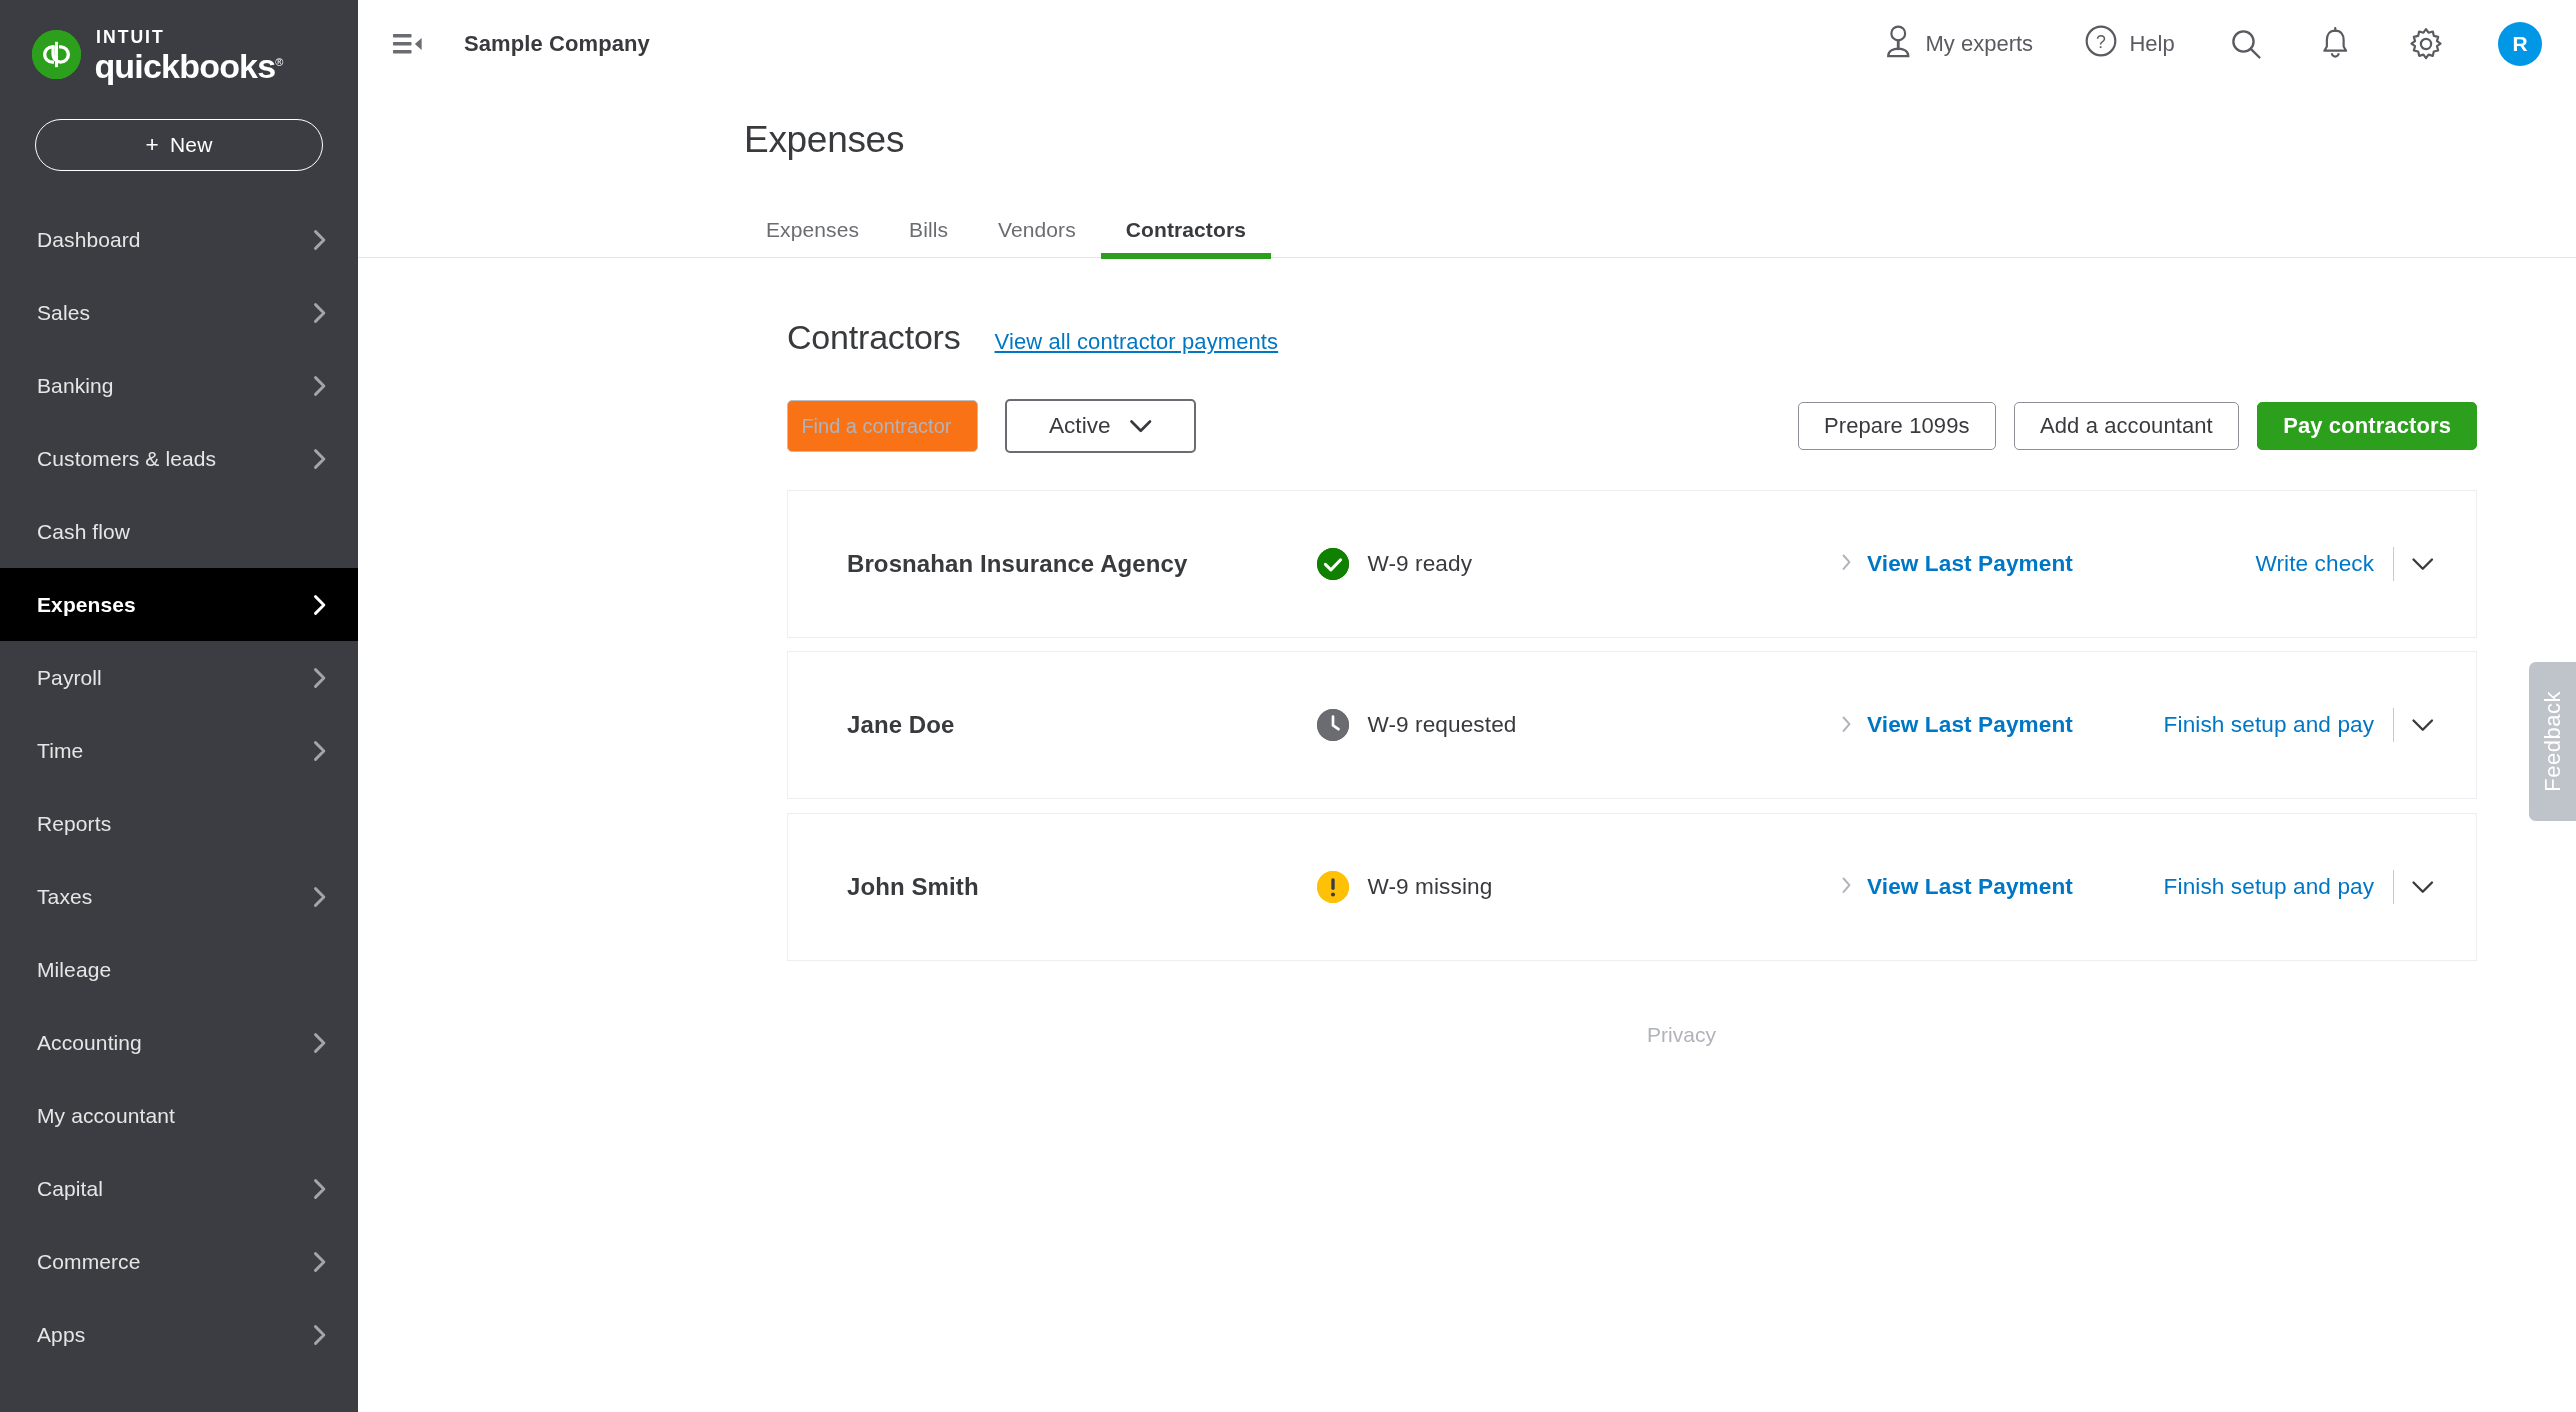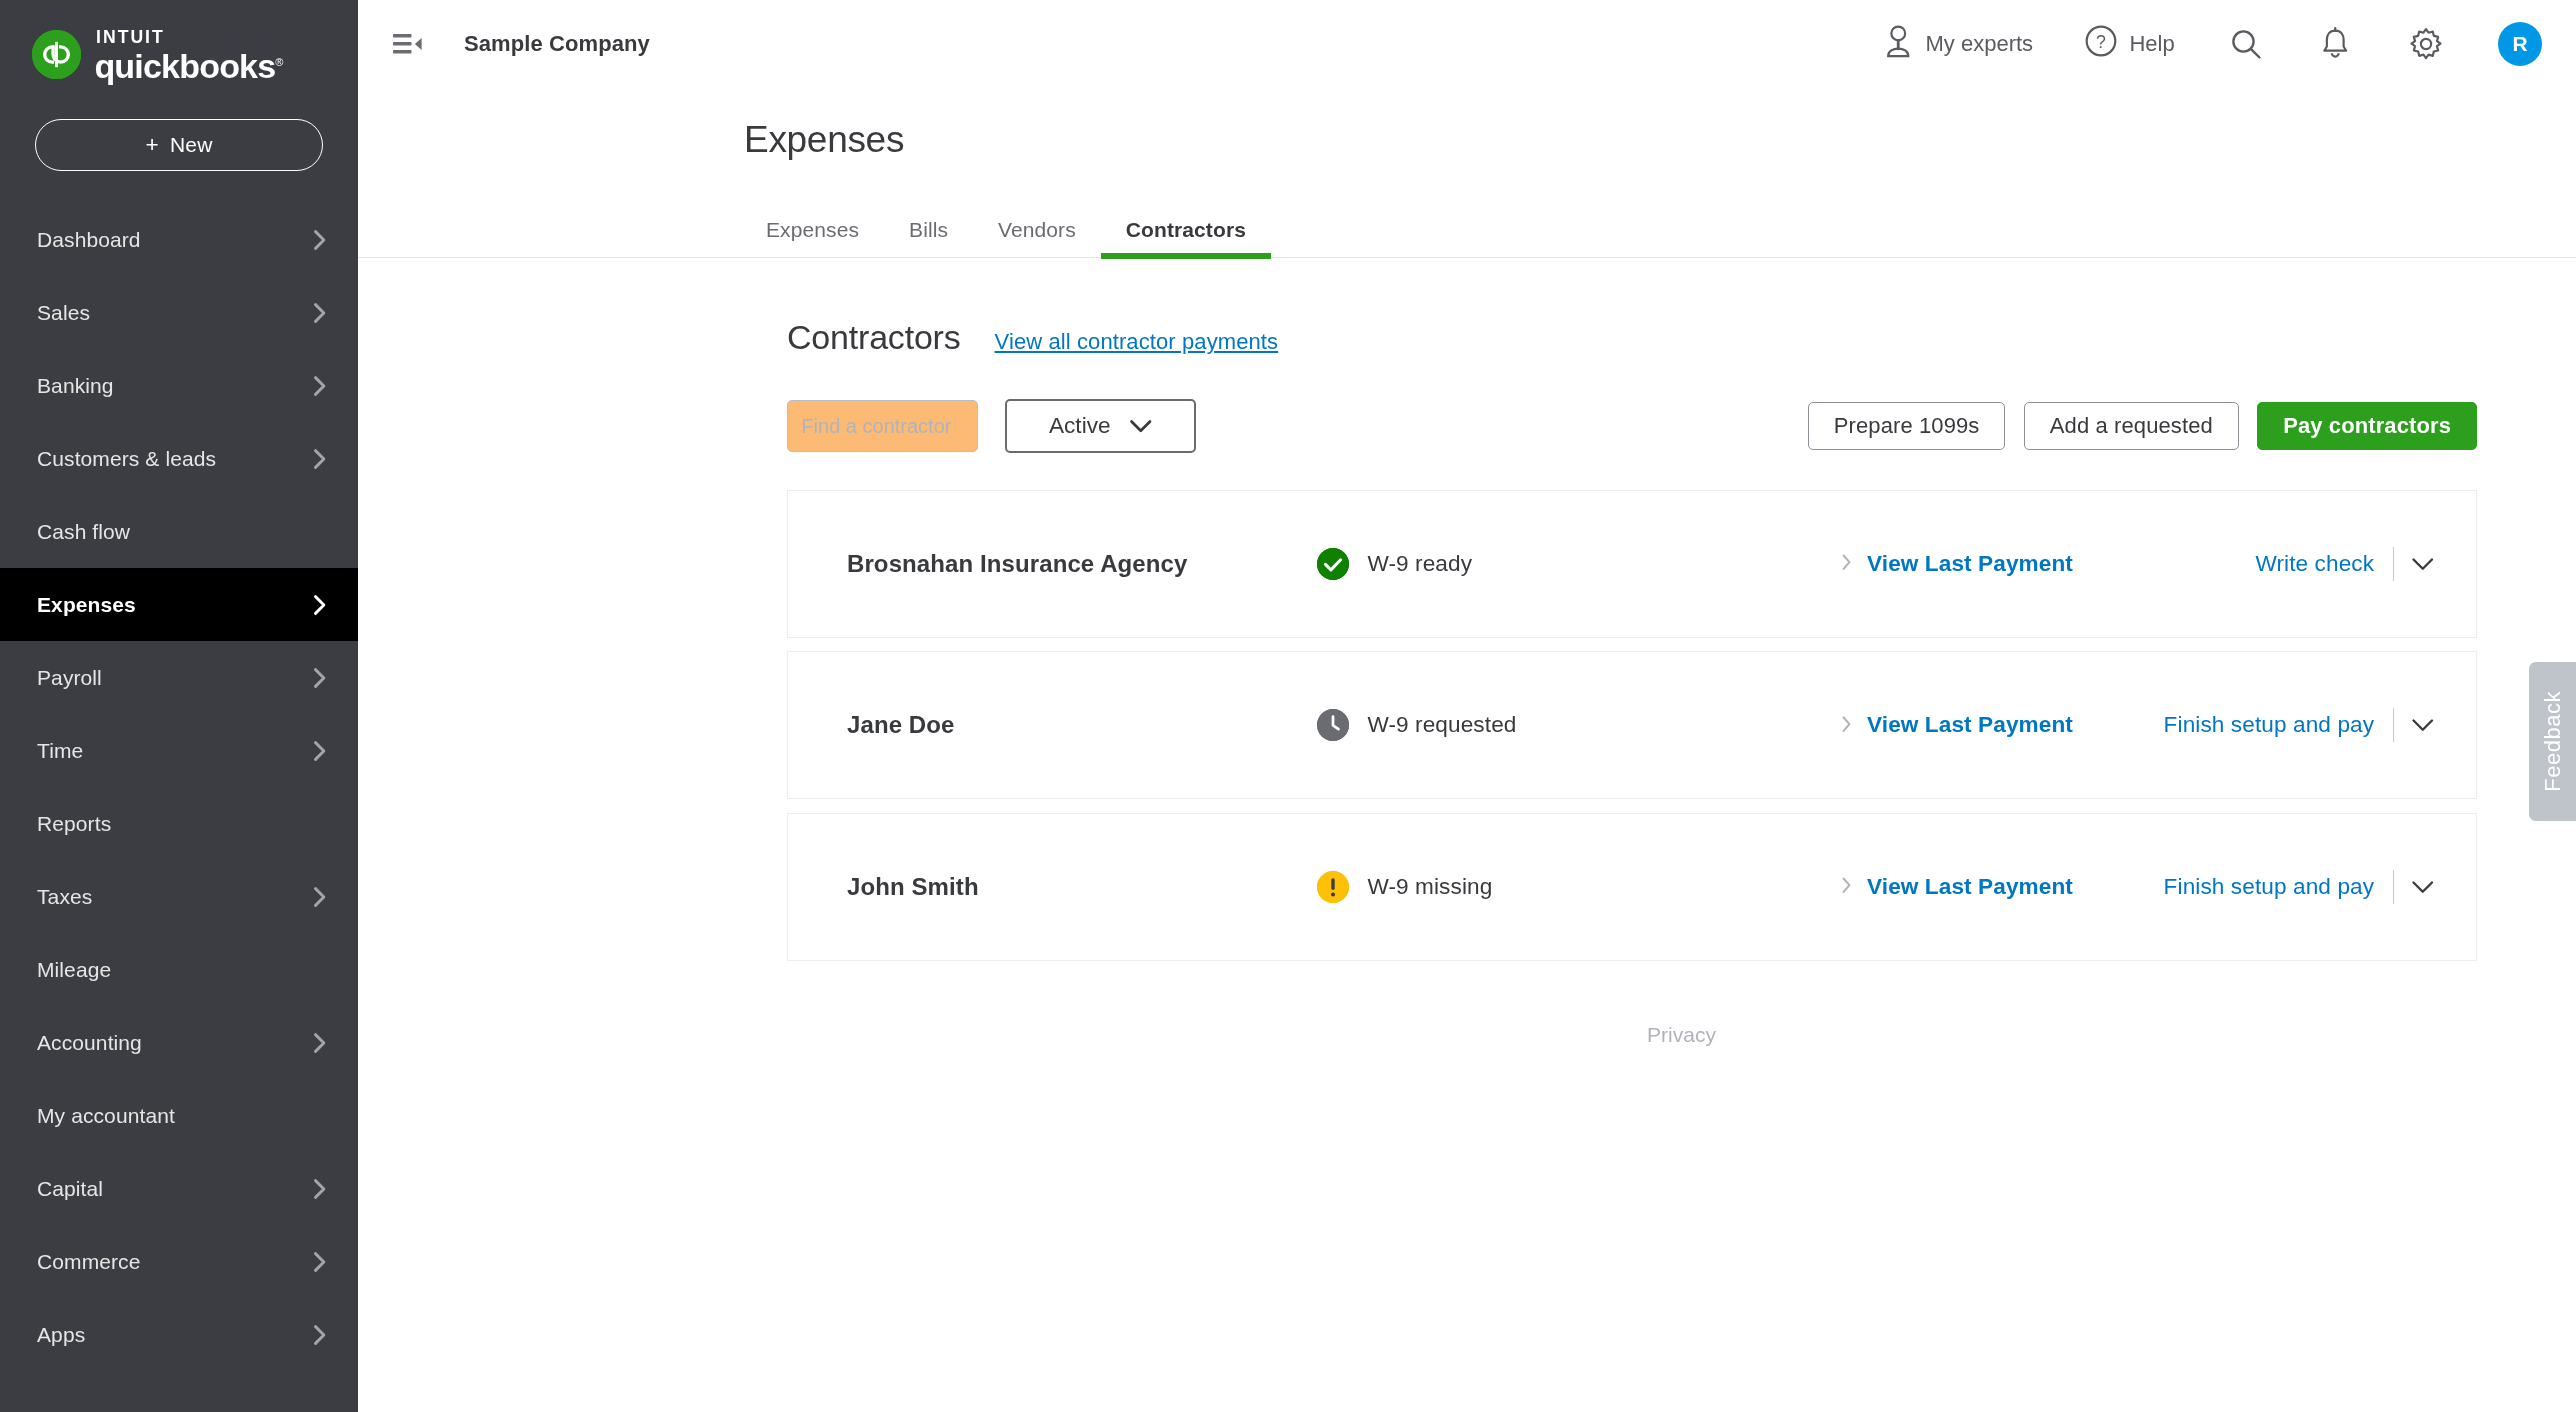--- a/index.html
+++ b/index.html
@@ -121,21 +121,21 @@
     cursor: pointer; letter-spacing: 0.1px;
   }
 
   .toolbar {
     display: flex; align-items: center;
     margin-top: 42px; padding-right: 99px;
   }
   .search-combo {
     display: flex; align-items: stretch;
     width: 191px; height: 52px;
-    border: 1.7px solid #babec5; border-radius: 5px; background: #fdba74;
+    border: 1.7px solid #babec5; border-radius: 5px; background: #f97316;
   }
   .search-input {
     flex: 1; border: none; outline: none; background: transparent;
     font-size: 20px; color: #393a3d; padding: 0 13.4px;
     font-family: "Liberation Sans", sans-serif;
   }
   .search-input::placeholder { color: #b0b3b9; }
   .combo-arrow {
     width: 62px; border-left: 1.7px solid #d4d7dc;
     display: flex; align-items: center; justify-content: center; cursor: pointer;
@@ -447,21 +447,21 @@
           <span>Active</span>
           <span>
             <svg width="23.5" height="14.3" viewBox="0 0 28 17">
               <polyline points="3,3 14,14 25,3" fill="none" stroke="#393a3d" stroke-width="3.2" stroke-linecap="round" stroke-linejoin="round"></polyline>
             </svg>
           </span>
         </div>
 
         <div class="toolbar-actions">
             <div class="btn btn-outline">Prepare 1099s</div>
-            <div class="btn btn-outline">Add a requested</div>
+            <div class="btn btn-outline">Add a accountant</div>
             <div class="btn btn-primary">Pay contractors</div>
           </div>
       </div>
 
       <div class="cards">
           <div class="card">
             <div class="c-name">Brosnahan Insurance Agency</div>
             <div class="c-status">
               <span class="status-dot ready">
                 <svg width="32" height="32" viewBox="0 0 38 38">

